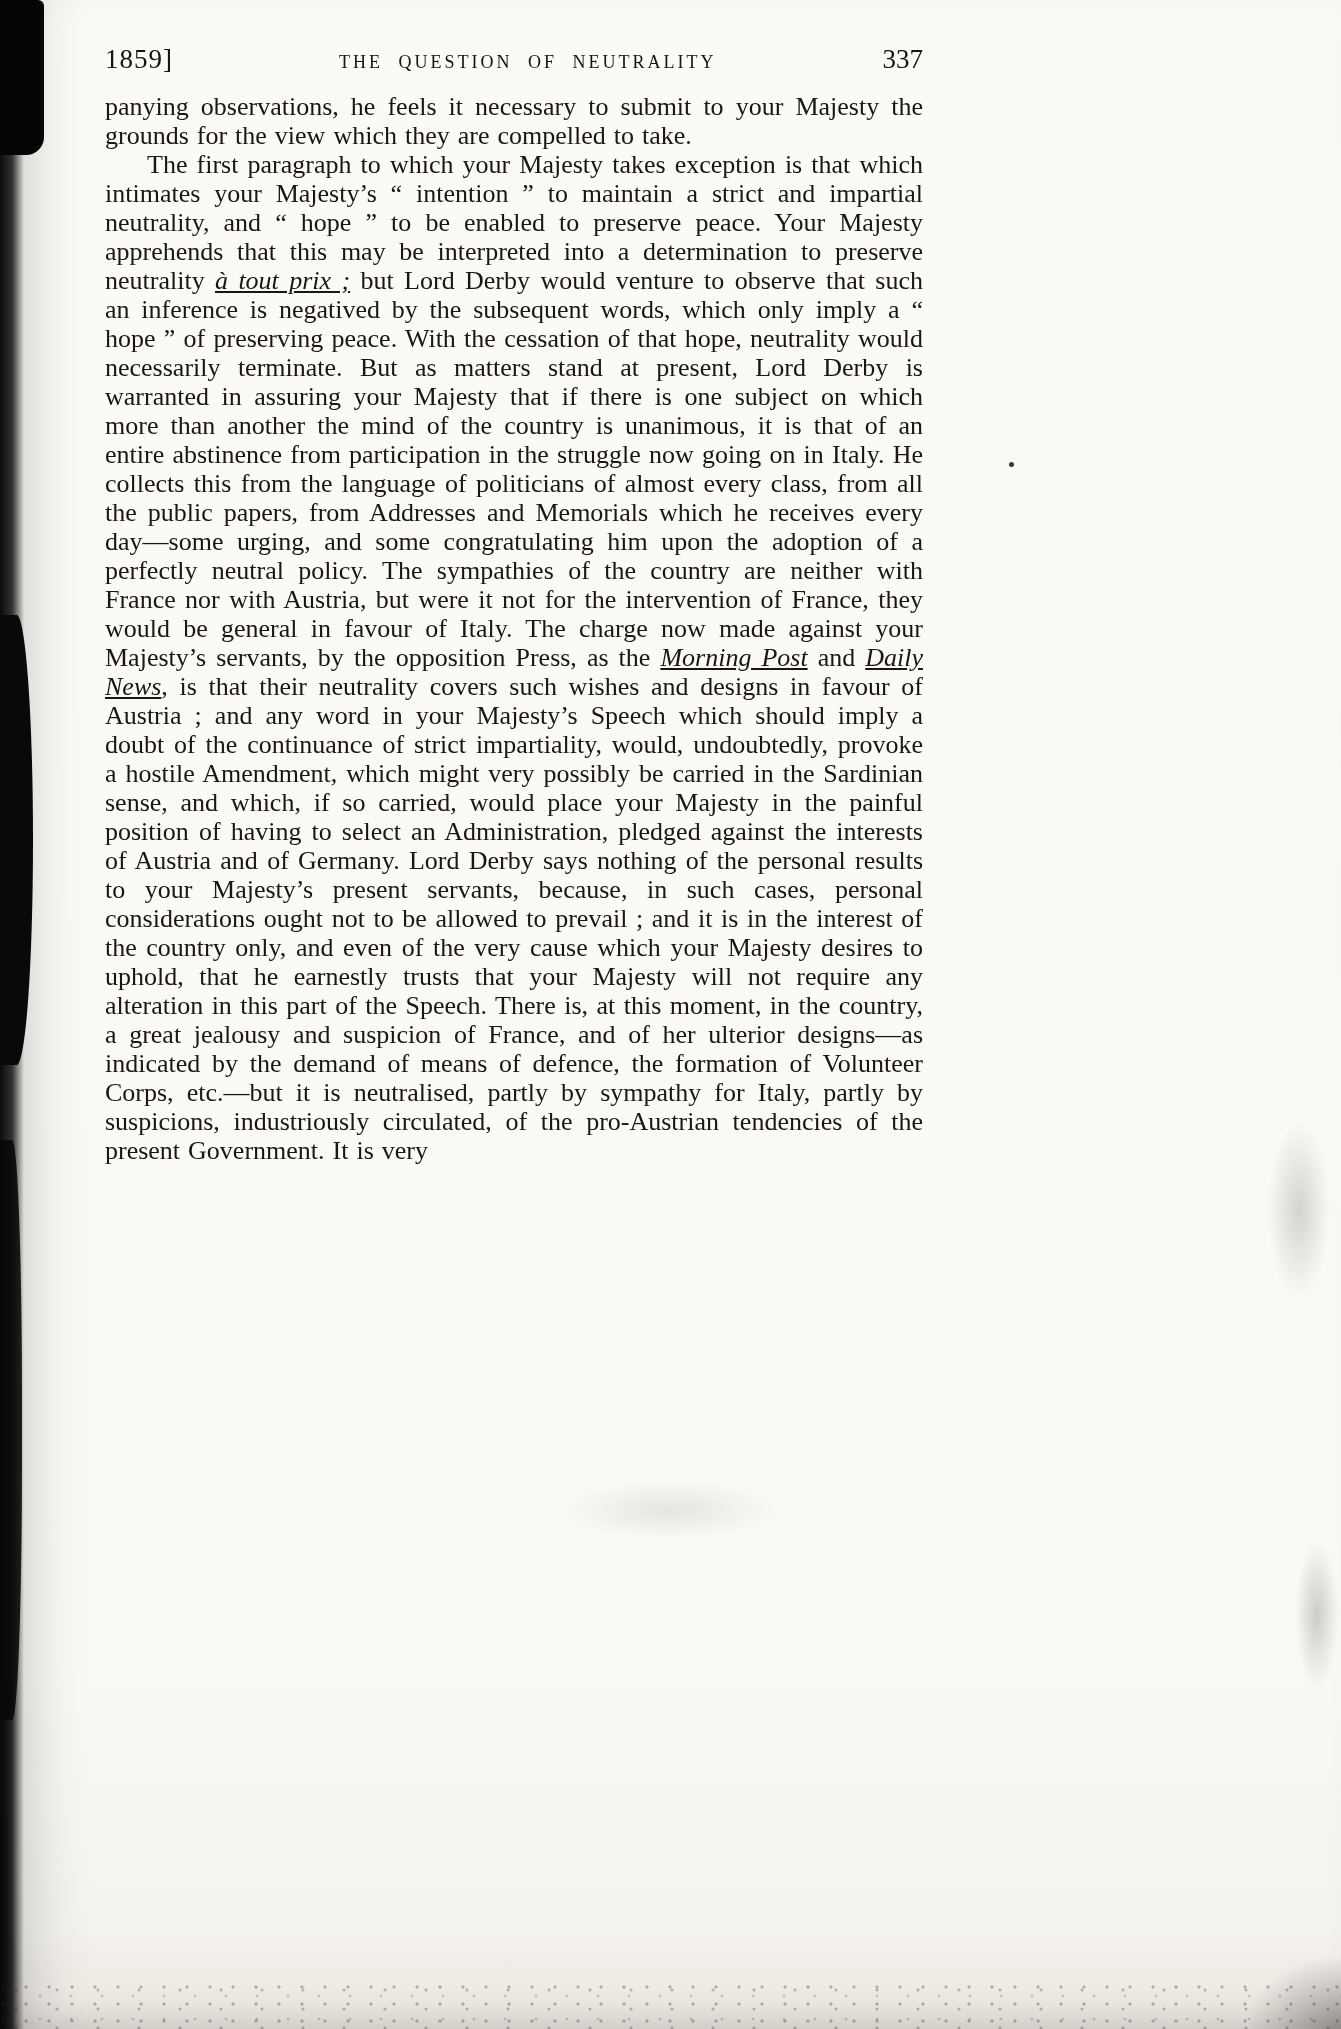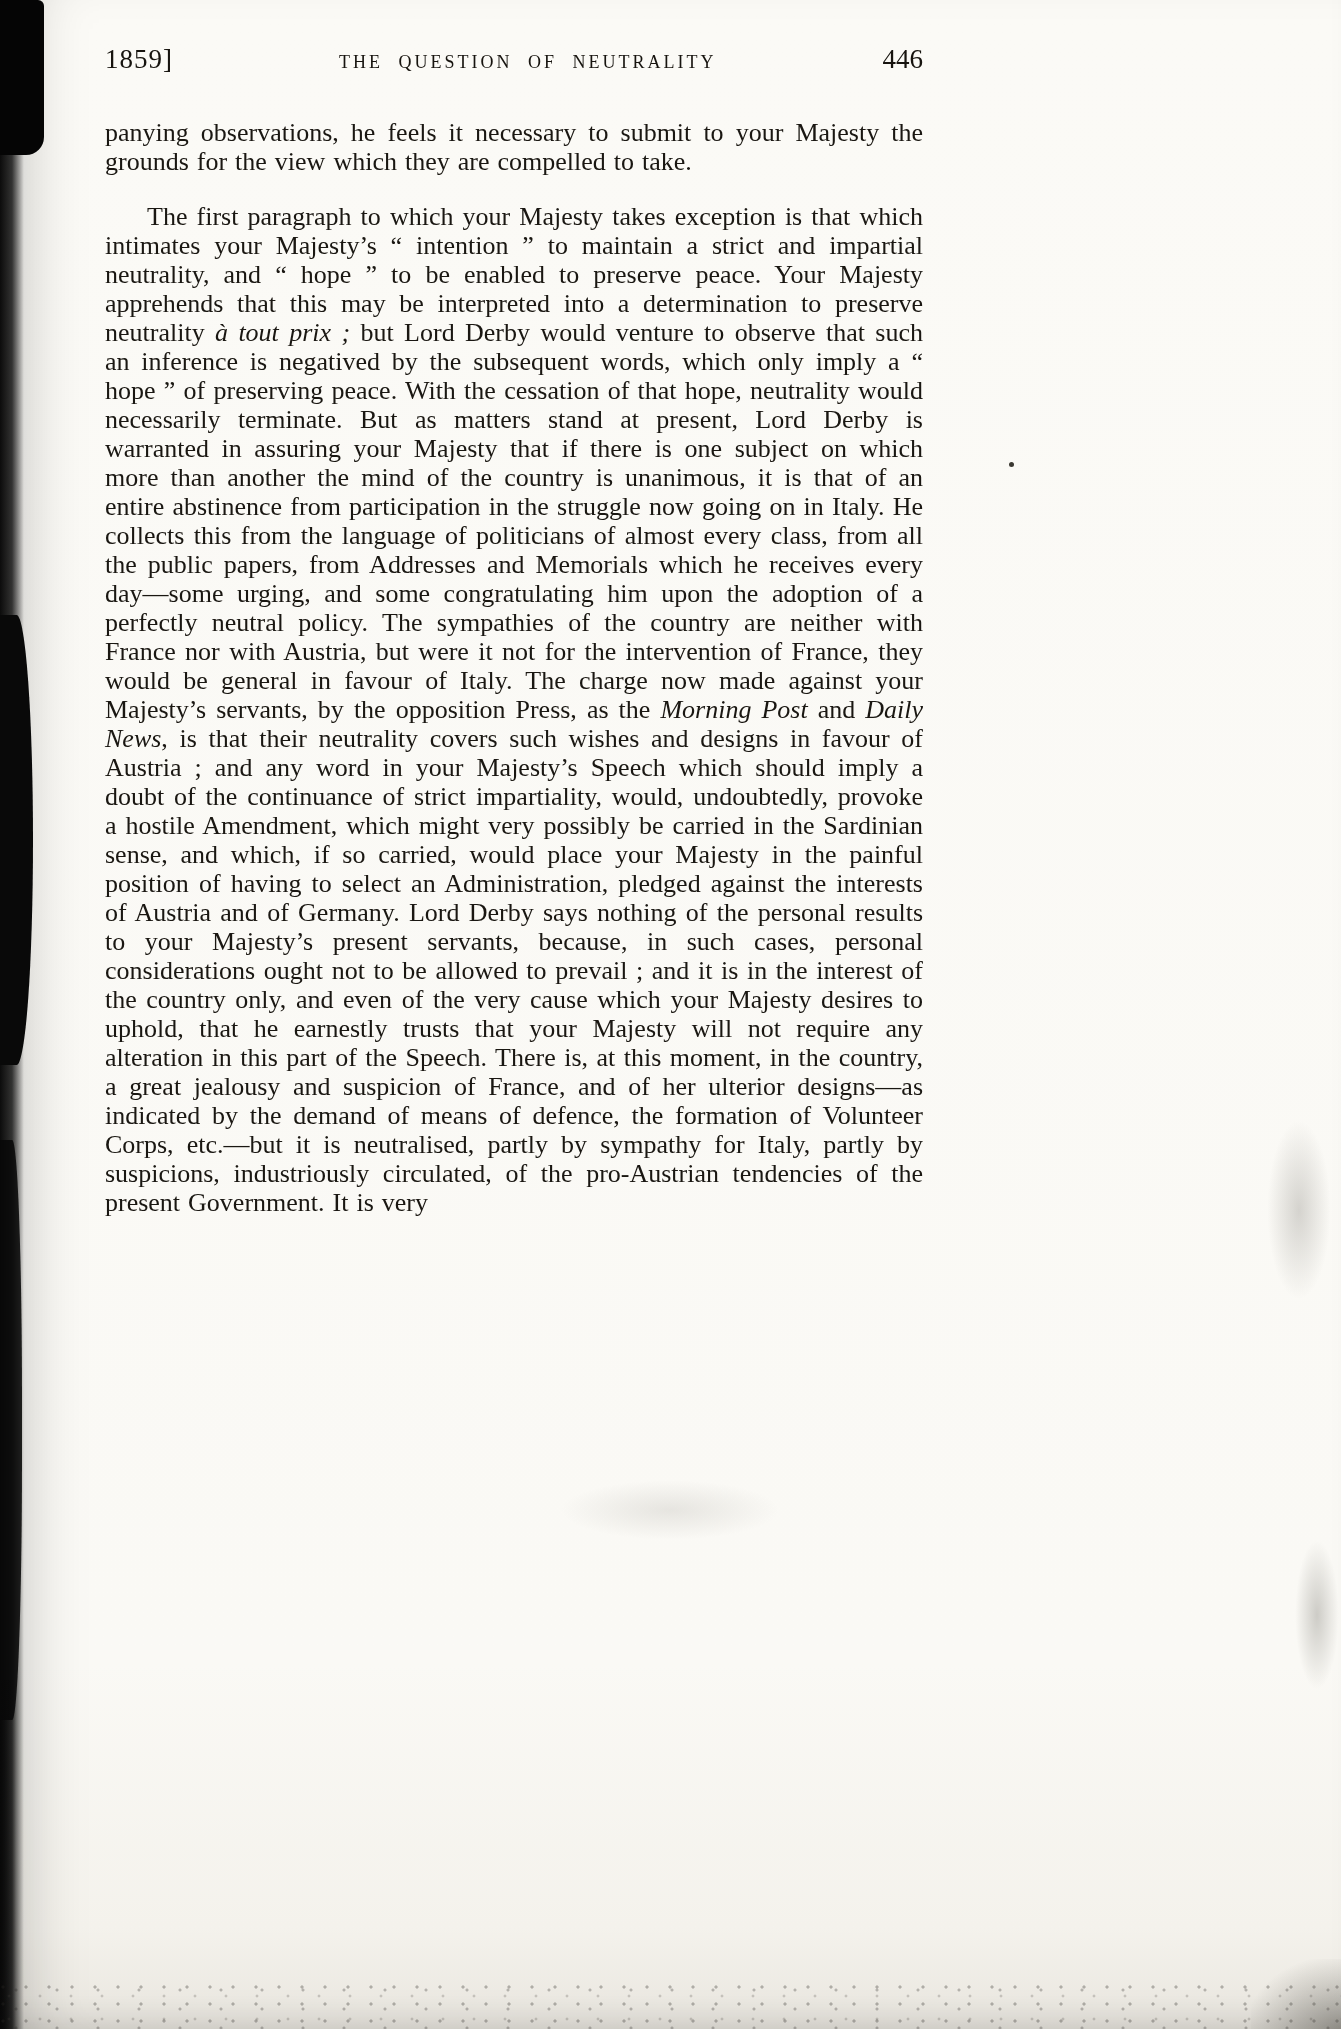--- a/index.html
+++ b/index.html
@@ -51,23 +51,23 @@
   .header-title { flex: 1; text-align: center; font-size: 18px; letter-spacing: 3px; word-spacing: 8px; white-space: nowrap; }
   .header-page  { font-size: 27px; white-space: nowrap; }
 
   
   .body-text {
     position: absolute; top: 92px; left: 105px; width: 818px;
     font-size: 26px; line-height: 29px;
     text-align: justify; word-spacing: 1.5px;
     color: #1a1712;
   }
-  .para { text-indent: 42px; margin-top: 26px; }
+  .para { text-indent: 42px; }
   .para.no-indent { text-indent: 0; }
-  .italic { font-style: italic; }
+  .italic { font-style: italic; text-decoration: underline; }
 
   
   .stray-dot {
     position: absolute; left: 1009px; top: 462px; width: 5px; height: 5px;
     background: #3a3832; border-radius: 50%;
   }
   .smudge-a {
     position: absolute; right: 10px; top: 1120px; width: 64px; height: 180px;
     background: radial-gradient(ellipse at center, rgba(125,122,115,0.30), rgba(125,122,115,0) 70%);
   }
@@ -102,21 +102,21 @@
     <div class="binding-strip"></div>
     <div class="binding-top"></div>
     <div class="binding-mid"></div>
     <div class="binding-low"></div>
     <div class="binding-tail"></div>
   </div>
 
   <div class="page-header">
     <span class="header-year">1859]</span>
     <span class="header-title">THE QUESTION OF NEUTRALITY</span>
-    <span class="header-page">446</span>
+    <span class="header-page">337</span>
   </div>
 
   <div class="body-text">
     <p class="para no-indent"><span>panying observations, he feels it necessary to submit to your Majesty the grounds for the view which they are compelled to take.</span></p>
     <p class="para"><span>The first paragraph to which your Majesty takes exception is that which intimates your Majesty’s “ intention ” to maintain a strict and impartial neutrality, and “ hope ” to be enabled to preserve peace.  Your Majesty apprehends that this may be interpreted into a determination to preserve neutrality </span><span class="italic">à tout prix ;</span><span> but Lord Derby would venture to observe that such an inference is negatived by the subsequent words, which only imply a “ hope ” of preserving peace. With the cessation of that hope, neutrality would necessarily terminate.  But as matters stand at present, Lord Derby is warranted in assuring your Majesty that if there is one subject on which more than another the mind of the country is unanimous, it is that of an entire abstinence from participation in the struggle now going on in Italy.  He collects this from the language of politicians of almost every class, from all the public papers, from Addresses and Memorials which he receives every day—some urging, and some congratulating him upon the adoption of a perfectly neutral policy.  The sympathies of the country are neither with France nor with Austria, but were it not for the intervention of France, they would be general in favour of Italy.  The charge now made against your Majesty’s servants, by the opposition Press, as the </span><span class="italic">Morning Post</span><span> and </span><span class="italic">Daily News</span><span>, is that their neutrality covers such wishes and designs in favour of Austria ; and any word in your Majesty’s Speech which should imply a doubt of the continuance of strict impartiality, would, undoubtedly, provoke a hostile Amendment, which might very possibly be carried in the Sardinian sense, and which, if so carried, would place your Majesty in the painful position of having to select an Administration, pledged against the interests of Austria and of Germany.  Lord Derby says nothing of the personal results to your Majesty’s present servants, because, in such cases, personal considerations ought not to be allowed to prevail ; and it is in the interest of the country only, and even of the very cause which your Majesty desires to uphold, that he earnestly trusts that your Majesty will not require any alteration in this part of the Speech.  There is, at this moment, in the country, a great jealousy and suspicion of France, and of her ulterior designs—as indicated by the demand of means of defence, the formation of Volunteer Corps, etc.—but it is neutralised, partly by sympathy for Italy, partly by suspicions, industriously circulated, of the pro-Austrian tendencies of the present Government.  It is very</span></p>
   </div>
 
   <div class="stray-dot"></div>
   <div class="smudge-a"></div>
   <div class="smudge-b"></div>

